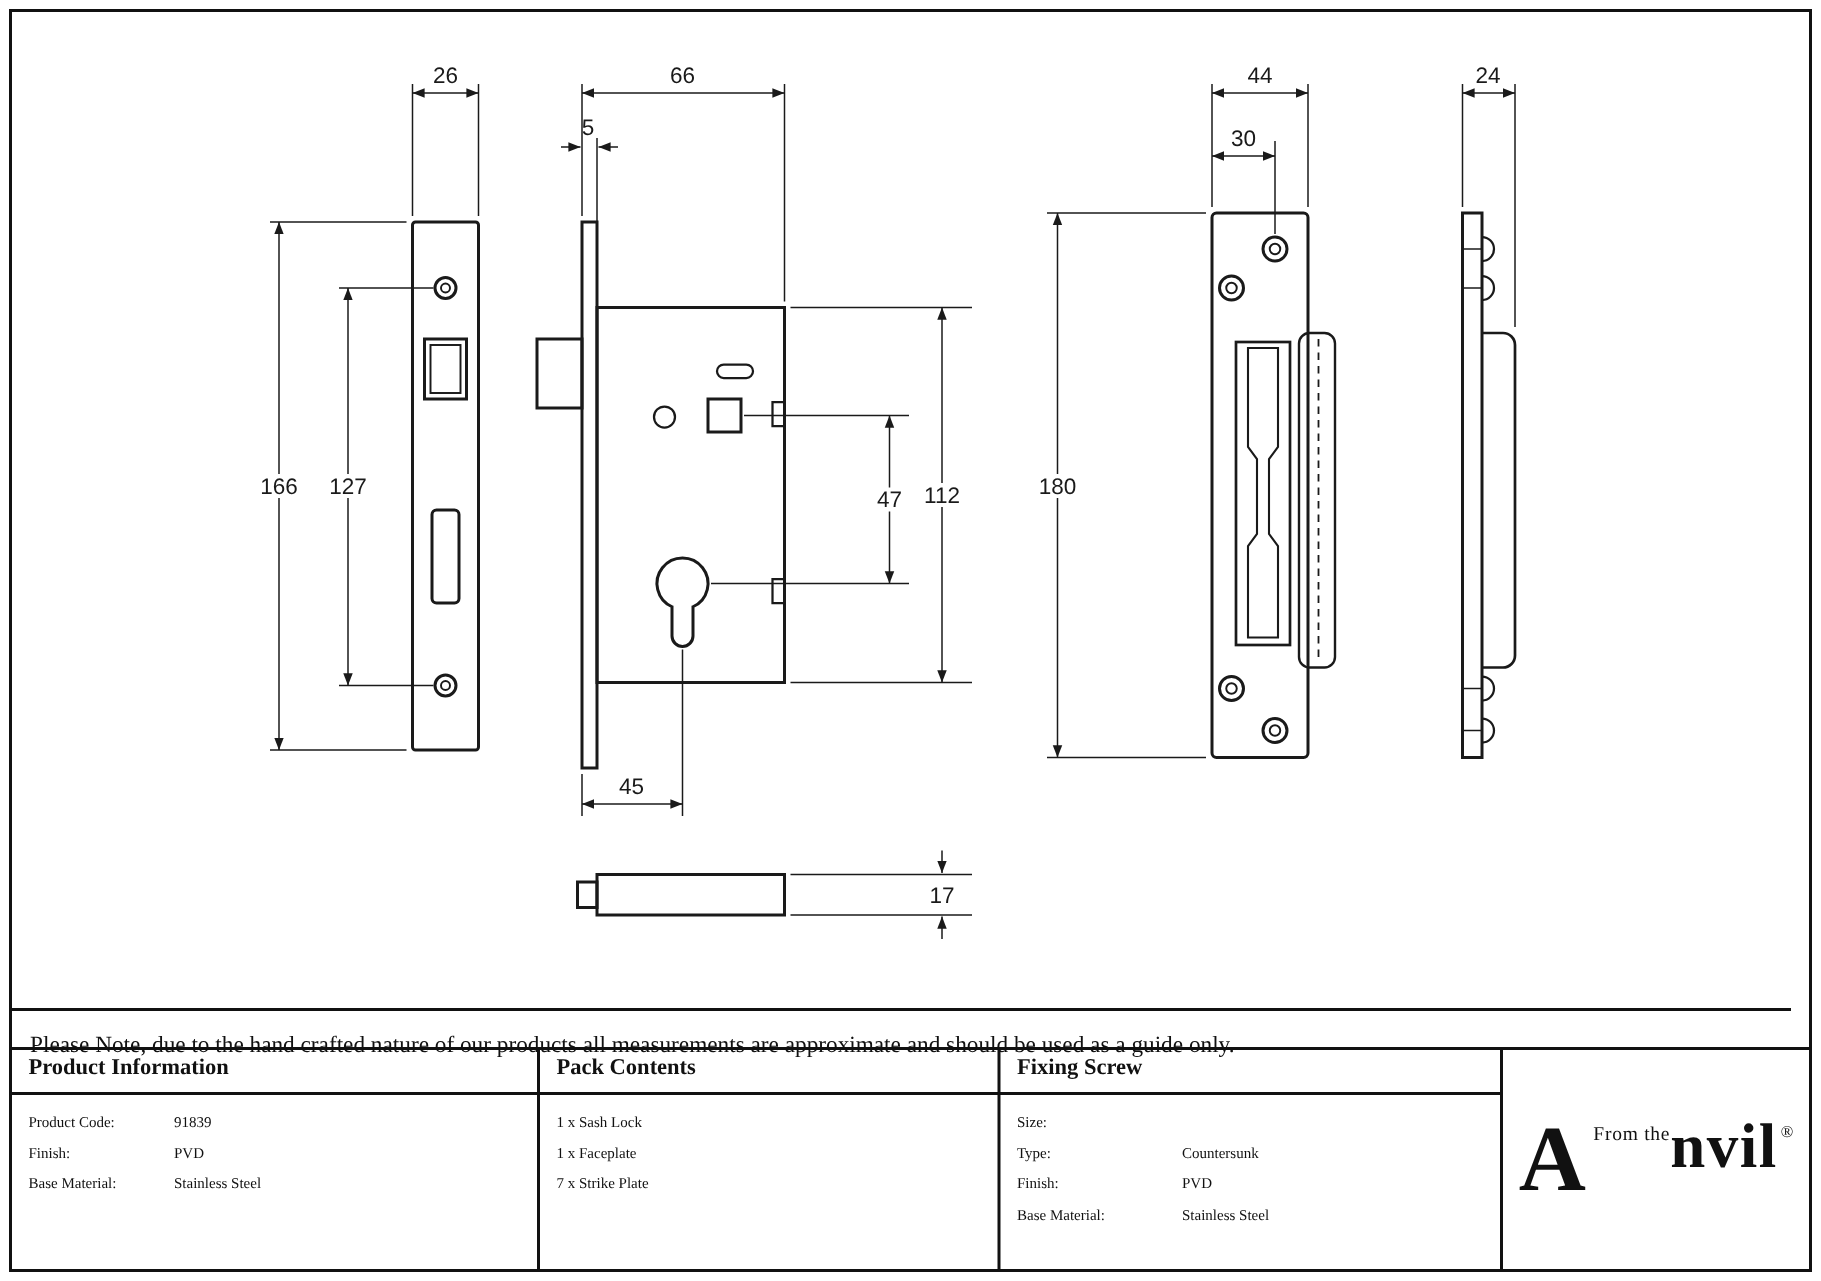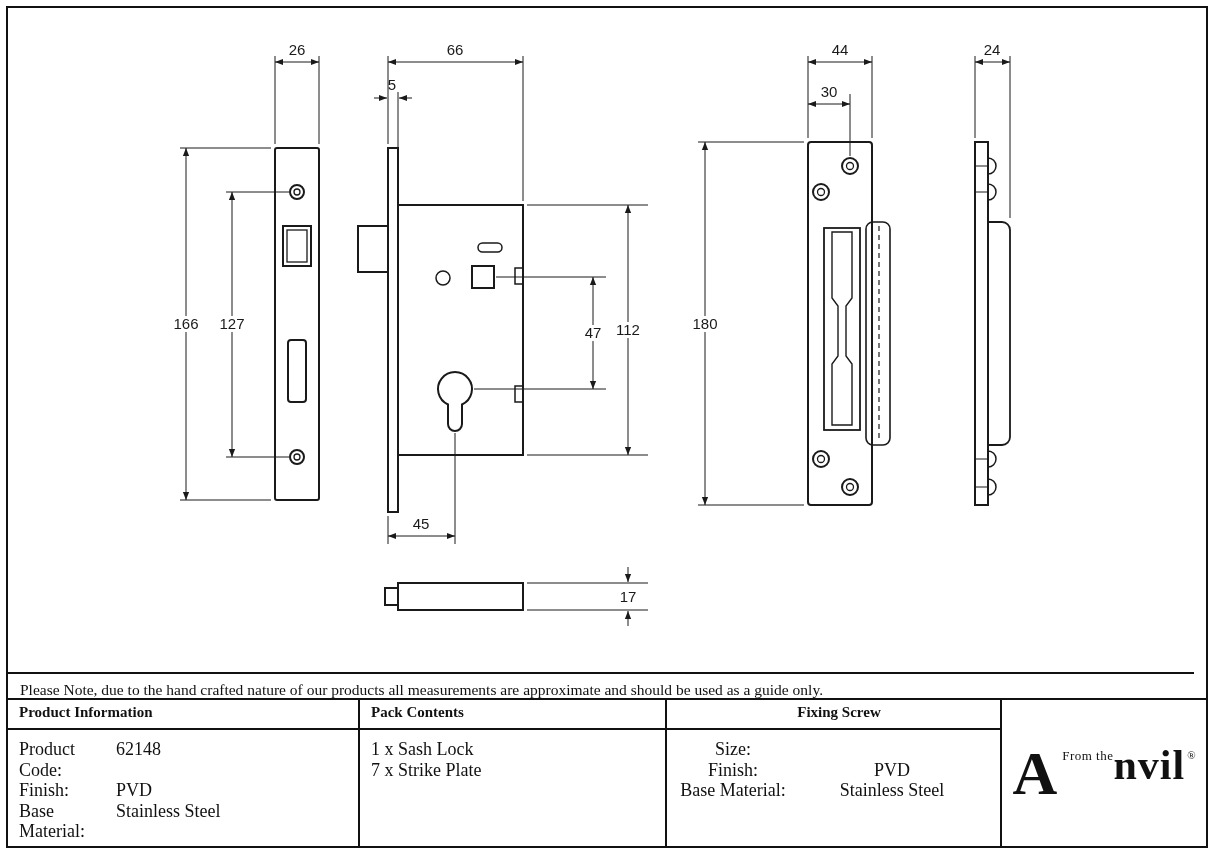--- a/index.html
+++ b/index.html
@@ -4,33 +4,33 @@
 <style>
   html,body{margin:0;padding:0;}
   body{
     width:1214px;height:854px;position:relative;background:#fff;
     font-family:"Liberation Serif", serif;color:#111;overflow:hidden;
   }
   .frame{position:absolute;inset:6px;border:2.5px solid #111;}
   .drawing{position:absolute;top:0;left:0;}
   .note-bar{
     position:absolute;left:0;right:12px;top:664px;height:34px;box-sizing:border-box;
-    border-top:2px solid #111;display:flex;align-items:center;
+    border-top:2px solid #111;display:flex;align-items:flex-end;
     padding-left:12px;font-size:15.5px;
   }
   .col{position:absolute;top:690px;bottom:0;border-top:2px solid #111;box-sizing:border-box;}
   .col1{left:0;width:350px;}
   .col2{left:350px;width:350px;border-left:2px solid #111;}
-  .col3{left:657px;width:335px;border-left:2px solid #111;text-align:center;}
+  .col3{left:657px;width:335px;border-left:2px solid #111;}
   .col4{left:992px;right:0;border-left:2px solid #111;display:flex;align-items:center;justify-content:center;}
   .col-header{
     height:24px;border-bottom:2px solid #111;font-weight:bold;font-size:15px;
     padding:4px 0 0 11px;
   }
-  .col-body{padding:9px 4px 0 11px;font-size:18px;line-height:20.5px;}
+  .col-body{padding:9px 4px 0 11px;font-size:10px;line-height:20.5px;}
   .kv{display:grid;grid-template-columns:97px 1fr;}
   .kv3{display:grid;grid-template-columns:110px 1fr;}
   .logo{display:flex;align-items:flex-start;}
   .logo-a{font-family:"Liberation Serif",serif;font-weight:700;font-size:62px;line-height:50px;}
   .logo-right{display:flex;flex-direction:row;margin-left:3px;}
   .from-the{font-size:13px;line-height:15px;letter-spacing:.5px;padding-left:2px;}
   .nvil{font-family:"Liberation Serif",serif;font-weight:700;font-size:42px;line-height:35px;letter-spacing:1px;}
   .reg{font-size:11px;margin-top:1px;margin-left:2px;}
   text{font-family:"Liberation Sans",sans-serif;font-size:15px;}
 </style>
@@ -223,46 +223,51 @@
 
   <div class="note-bar">
     <span>Please Note, due to the hand crafted nature of our products all measurements are approximate and should be used as a guide only.</span>
   </div>
 
   <div class="col col1">
     <div class="col-header">Product Information</div>
     <div class="col-body">
       <div class="kv">
         <span>Product Code:</span>
-        <span>62148</span>
+        <span>91839</span>
       </div>
       <div class="kv">
         <span>Finish:</span>
         <span>PVD</span>
       </div>
       <div class="kv">
         <span>Base Material:</span>
         <span>Stainless Steel</span>
       </div>
     </div>
   </div>
 
   <div class="col col2">
     <div class="col-header">Pack Contents</div>
     <div class="col-body">
       <div>1 x Sash Lock</div>
+      <div>1 x Faceplate</div>
       <div>7 x Strike Plate</div>
     </div>
   </div>
 
   <div class="col col3">
     <div class="col-header">Fixing Screw</div>
     <div class="col-body">
       <div class="kv3">
         <span>Size:</span>
+      </div>
+      <div class="kv3">
+        <span>Type:</span>
+        <span>Countersunk</span>
       </div>
       <div class="kv3">
         <span>Finish:</span>
         <span>PVD</span>
       </div>
       <div class="kv3">
         <span>Base Material:</span>
         <span>Stainless Steel</span>
       </div>
     </div>

